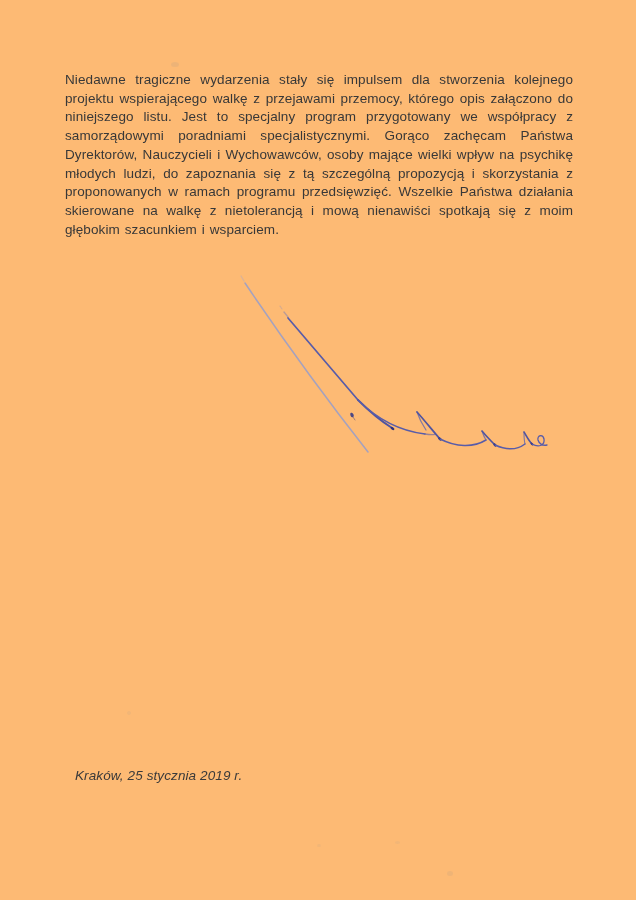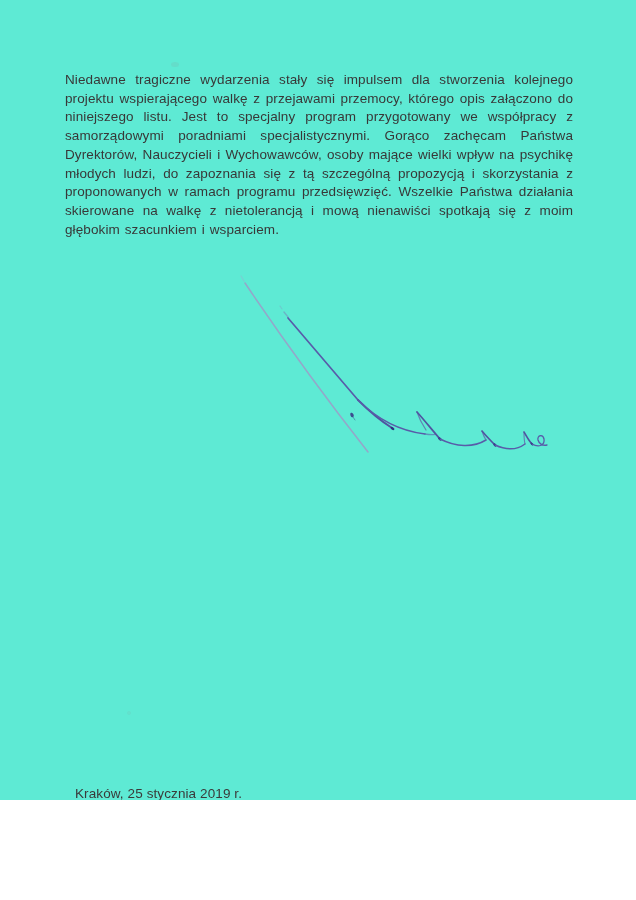--- a/index.html
+++ b/index.html
@@ -3,22 +3,22 @@
 <meta charset="utf-8">
 <style>
   html, body {
     margin: 0;
     padding: 0;
     background: #ffffff;
   }
   .page {
     position: relative;
     width: 636px;
-    height: 800px;
-    background: #5eead4;
+    height: 900px;
+    background: #fdba74;
     overflow: hidden;
     font-family: "Liberation Sans", "DejaVu Sans", sans-serif;
   }
   .letter-body {
     position: absolute;
     left: 65px;
     top: 71px;
     width: 508px;
     color: #383838;
     font-size: 13.5px;
@@ -38,24 +38,25 @@
     height: 190px;
   }
   .signature-svg path {
     fill: none;
     stroke-linecap: round;
     stroke-linejoin: round;
   }
   .dateline {
     position: absolute;
     left: 75px;
-    top: 786px;
+    top: 768px;
     color: #3a3a3a;
     font-size: 13.5px;
     letter-spacing: 0.1px;
+    font-style: italic;
   }
   .artifact {
     position: absolute;
     background: #8f8f8f;
     border-radius: 50%;
     opacity: 0.14;
   }
   .a1 { left: 171px; top: 62px;  width: 8px; height: 5px; }
   .a2 { left: 127px; top: 711px; width: 4px; height: 4px; opacity: 0.10; }
   .a3 { left: 317px; top: 844px; width: 4px; height: 3px; opacity: 0.10; }

